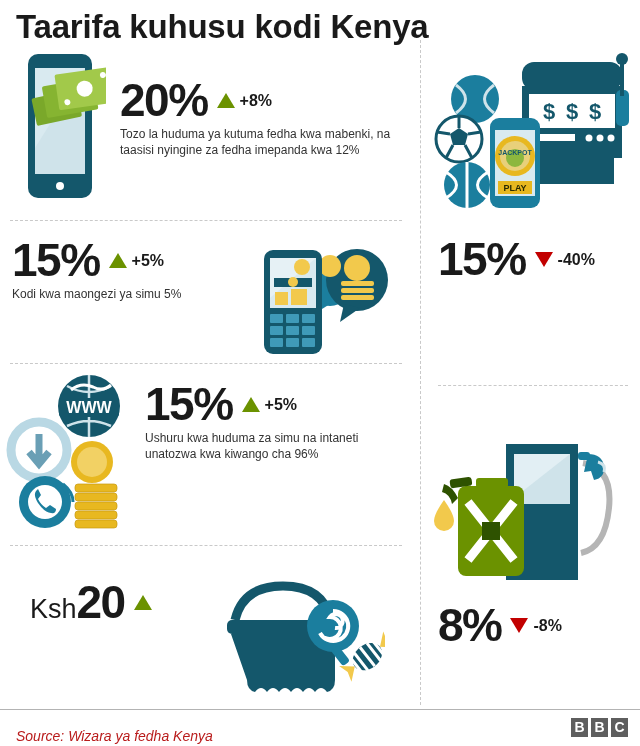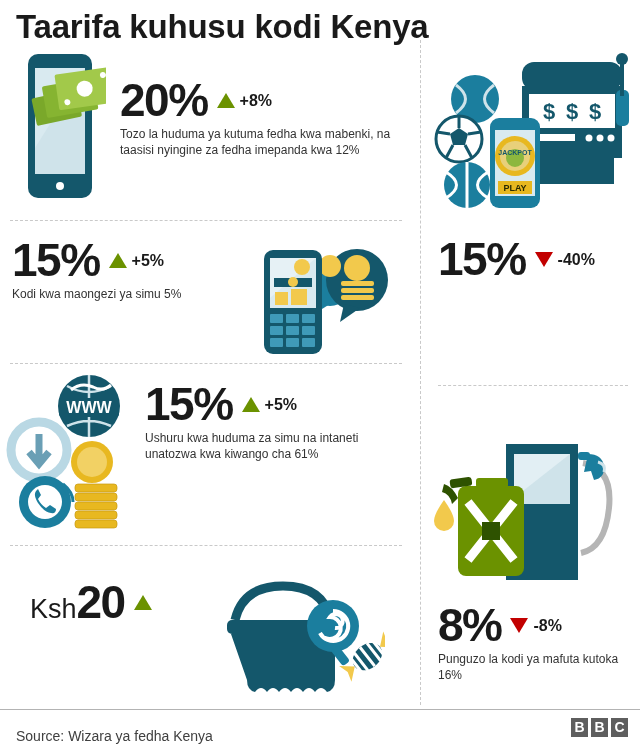--- a/index.html
+++ b/index.html
@@ -93,21 +93,22 @@
   .footer-rule {
     position: absolute;
     left: 0; top: 709px;
     width: 640px; height: 0;
     border-top: 1px solid #b3b3b3;
   }
   .source {
     position: absolute;
     left: 16px; top: 728px;
     font-size: 14px;
-    color: #404040;
+    color: #b91c1c;
+    font-style: italic;
   }
   .bbc-logo {
     position: absolute;
     right: 12px; top: 718px;
     display: flex;
     gap: 3px;
   }
   .bbc-logo span {
     display: block;
     width: 17px; height: 19px;
@@ -289,21 +290,21 @@
     </svg>
   </div>
   <div class="block" style="left:145px; top:382px; width:260px;">
     <div class="statline">
       <span class="bignum">15%</span>
       <span class="delta">
         <span class="arrow-up"></span>
         <span>+5%</span>
       </span>
     </div>
-    <div class="desc">Ushuru kwa huduma za simu na intaneti unatozwa kwa kiwango cha 61%</div>
+    <div class="desc">Ushuru kwa huduma za simu na intaneti unatozwa kwa kiwango cha 96%</div>
   </div>
 
   <div class="icon" style="left:428px; top:428px;">
     <svg width="198" height="156" viewBox="0 0 198 156">
 
       <path d="M155 35 q30 5 26 45 q-4 40 -28 45" stroke="#b5b5b5" stroke-width="6" fill="none"></path>
 
       <rect x="78" y="16" width="72" height="136" fill="#14576b"></rect>
       <rect x="86" y="26" width="56" height="50" fill="#cfe3ea"></rect>
       <path d="M86 26 L142 26 L86 70 Z" fill="#e2eff4"></path>
@@ -322,21 +323,20 @@
     </svg>
   </div>
   <div class="block" style="left:438px; top:603px; width:195px;">
     <div class="statline">
       <span class="bignum">8%</span>
       <span class="delta">
         <span class="arrow-down"></span>
         <span>-8%</span>
       </span>
     </div>
-    <div class="desc">Punguzo la kodi ya mafuta kutoka 16%</div>
   </div>
 
   <div class="icon" style="left:205px; top:578px;">
     <svg width="180" height="122" viewBox="0 0 180 122">
       <path d="M30 42 q8 -34 48 -34 q40 0 48 34" stroke="#14576b" stroke-width="9" fill="none"></path>
       <rect x="22" y="42" width="112" height="14" rx="5" fill="#14576b"></rect>
       <path d="M26 56 L130 56 L130 102 q0 10 -8 12 q-6 -8 -12 0 q-6 -8 -12 0 q-6 -8 -12 0 q-6 -8 -12 0 q-6 -8 -12 0 q-6 -8 -12 0 q-8 -2 -8 -12 z" fill="#14576b"></path>
       <circle cx="128" cy="48" r="26" fill="#1b7e9e"></circle>
       <path d="M128 33 a15 15 0 1 1 -13 22 a11 11 0 1 0 10 -16 a7 7 0 1 1 5 11" stroke="#ffffff" stroke-width="4" fill="none"></path>
       <rect x="131" y="68" width="9" height="20" rx="3" fill="#1b7e9e" transform="rotate(-38 135 78)"></rect>

